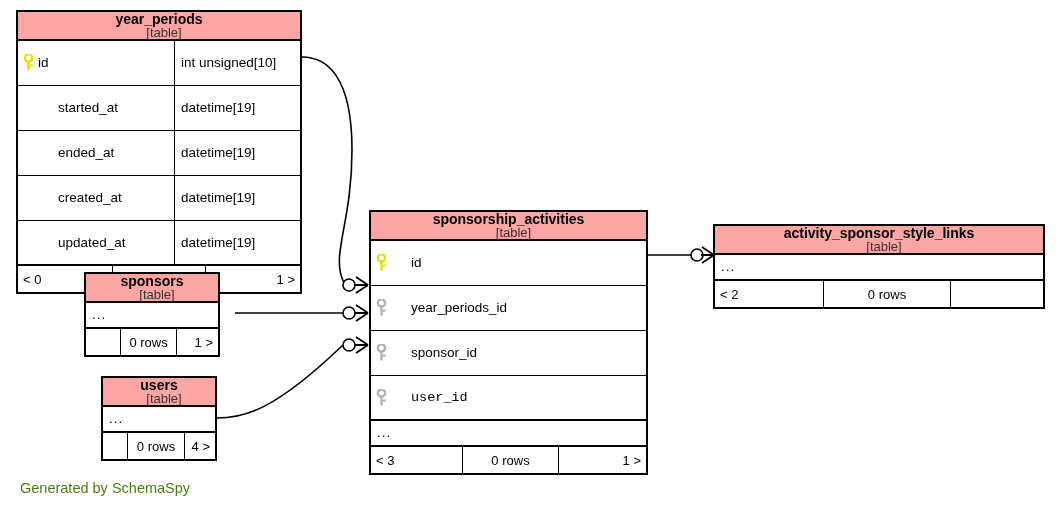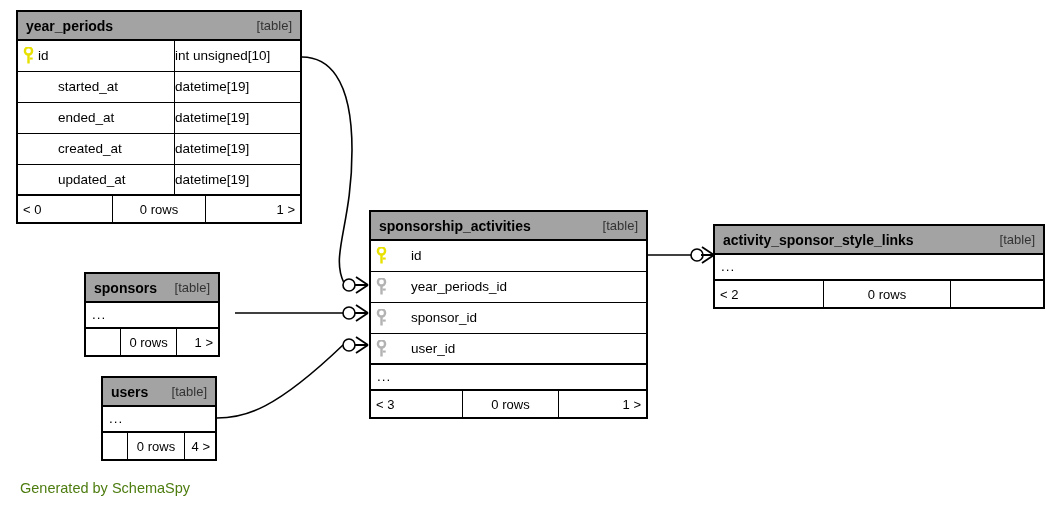--- a/index.html
+++ b/index.html
@@ -32,60 +32,62 @@
     border: 2px solid #000000;
     background: #ffffff;
     box-sizing: border-box;
     font-size: 13.5px;
     line-height: 1;
   }
   .tbl-header {
     display: flex;
     align-items: center;
     justify-content: space-between;
-    background: #a3a3a3;
+    background: #fca5a5;
     border-bottom: 2px solid #000000;
     box-sizing: border-box;
     padding: 0 8px;
     height: 29px;
+    flex-direction: column;
   }
   .tbl-name {
     font-weight: bold;
     font-size: 14px;
     white-space: nowrap;
   }
   .tbl-tag {
     font-size: 13px;
     color: #333333;
     white-space: nowrap;
     padding-left: 10px;
   }
   .col-row {
     display: flex;
     align-items: stretch;
     border-bottom: 1px solid #000000;
     box-sizing: border-box;
-    height: 31px;
+    height: 45px;
   }
   .col-row.last-col {
     border-bottom: 2px solid #000000;
   }
   .col-name {
     display: flex;
     align-items: center;
     box-sizing: border-box;
     flex: none;
     overflow: hidden;
     white-space: nowrap;
   }
   .col-type {
     display: flex;
     align-items: center;
     box-sizing: border-box;
     border-left: 1px solid #000000;
+    padding-left: 6px;
     flex: 1 1 auto;
     white-space: nowrap;
   }
   .keyslot {
     flex: none;
     width: 20px;
     display: flex;
     align-items: center;
     justify-content: center;
   }
@@ -262,21 +264,21 @@
 
     <div class="col-row last-col">
       <div class="col-name" style="width:275px;">
         <span class="keyslot">
           <svg width="11" height="18" viewBox="0 0 11 18">
             <circle cx="5.5" cy="4" r="3.6" fill="none" stroke="#b3b3b3" stroke-width="2.4"></circle>
             <rect x="4.3" y="6.5" width="2.4" height="10" fill="#b3b3b3"></rect>
             <rect x="6.7" y="10.5" width="3" height="2.1" fill="#b3b3b3"></rect>
           </svg>
         </span>
-        <span style="padding-left:20px;">user_id</span>
+        <span style="padding-left:20px;font-family:Liberation Mono, monospace;">user_id</span>
       </div>
     </div>
 
     <div class="ellipsis-row">...</div>
 
     <div class="footer-row">
       <div class="footer-cell f-left" style="width:91px;">&lt; 3</div>
       <div class="footer-cell f-mid" style="width:97px;">0 rows</div>
       <div class="footer-cell f-right" style="width:87px;">1 &gt;</div>
     </div>

